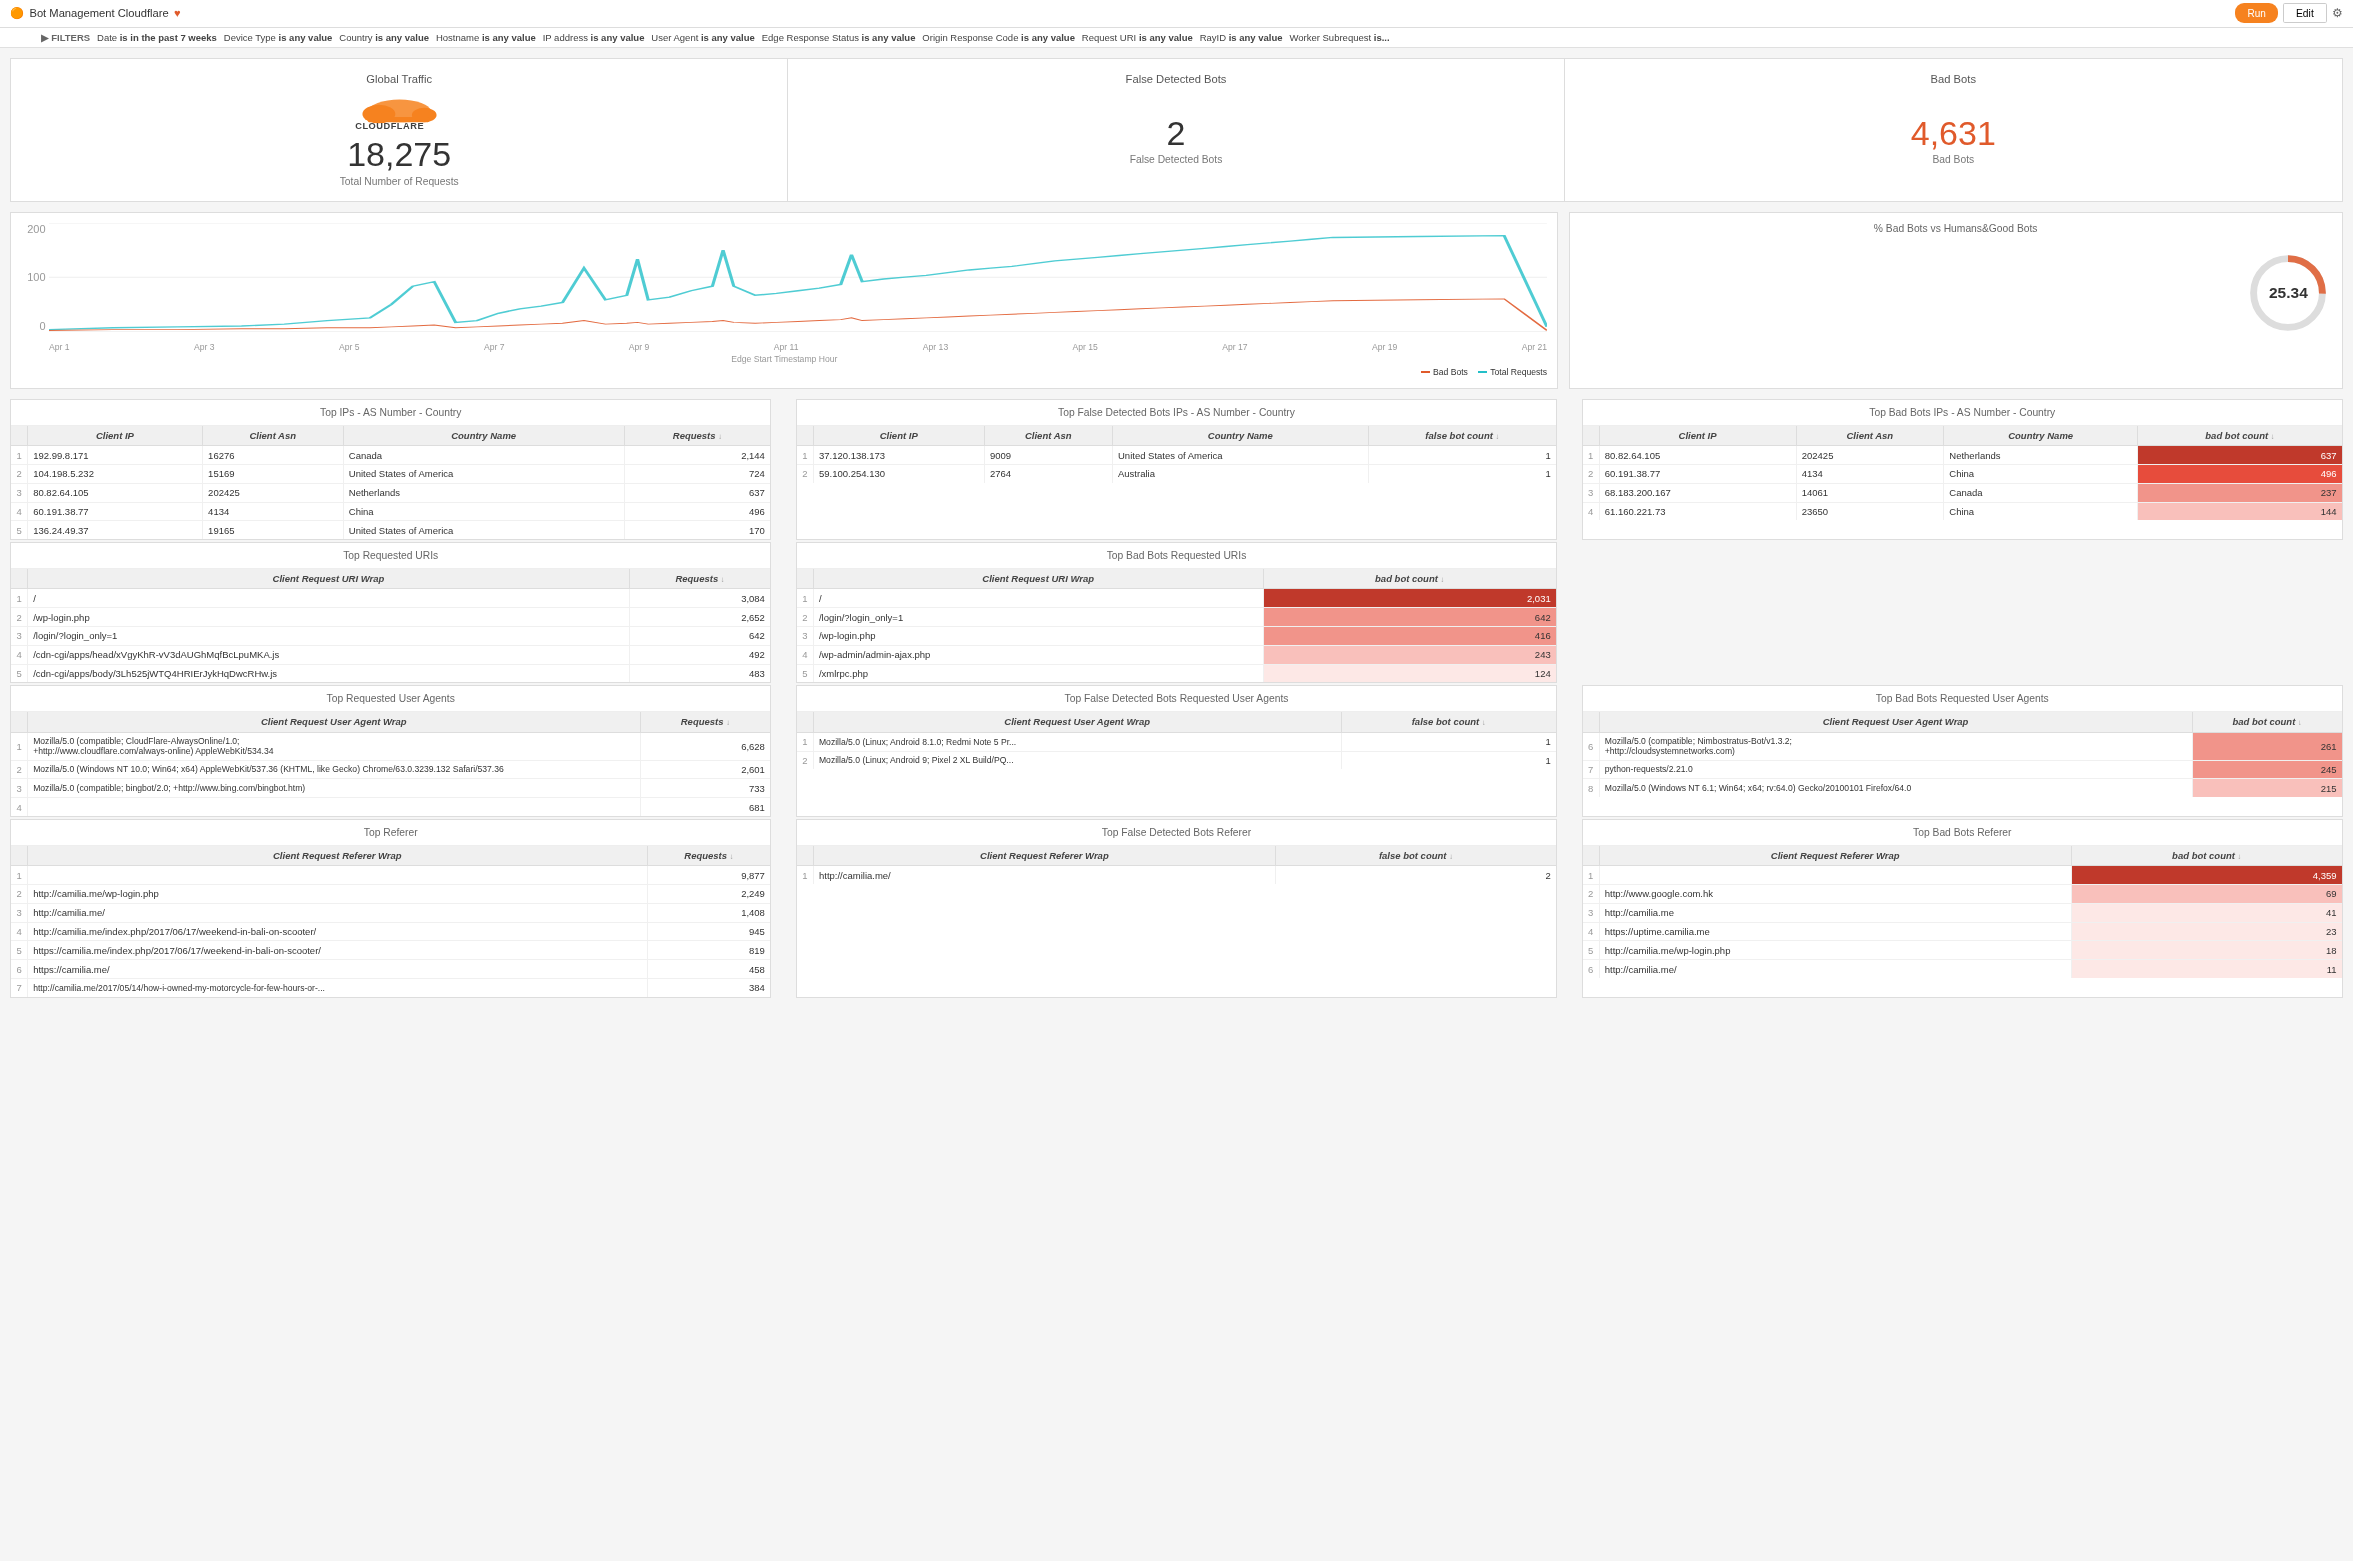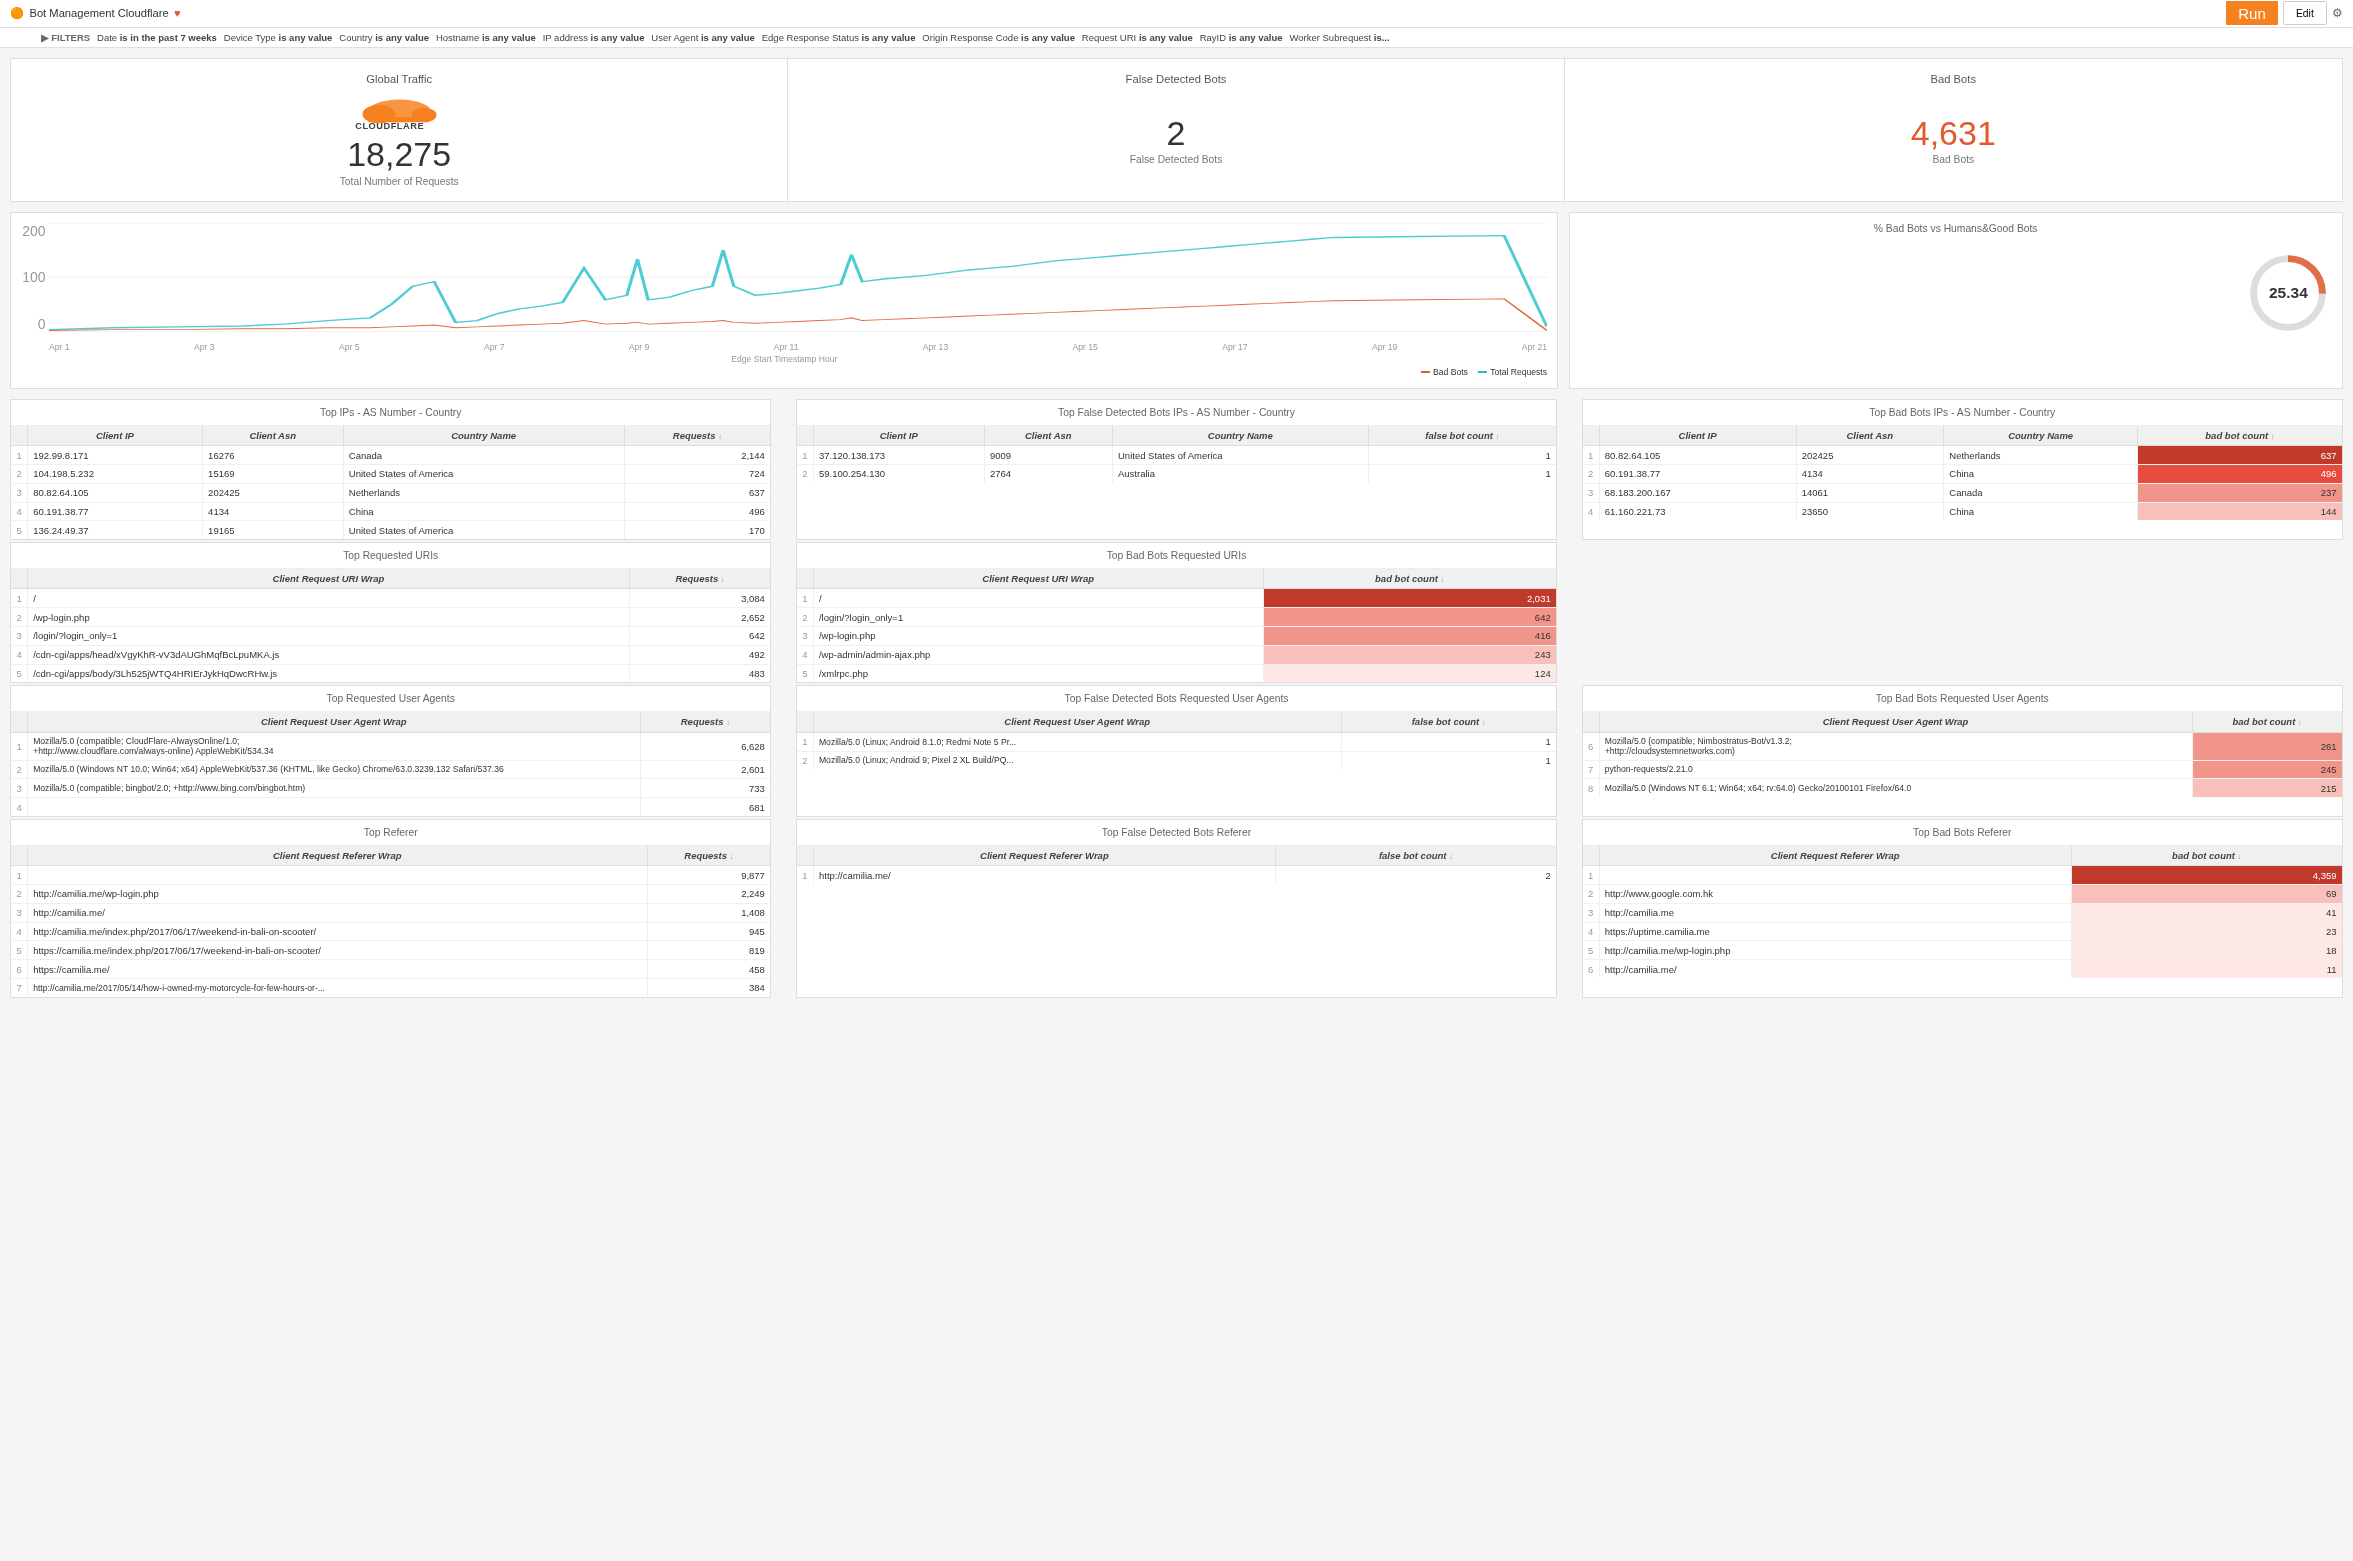--- a/index.html
+++ b/index.html
@@ -2,21 +2,21 @@
 <html style="font-size:13.8px"><head>
   <meta charset="utf-8">
   <style>
     * { box-sizing: border-box; margin: 0; padding: 0; }
     body { font-family: -apple-system, BlinkMacSystemFont, 'Segoe UI', Arial, sans-serif; font-size: 10.3px; background: #f5f5f5; color: #333; }
     
     
     .header-bar { display: flex; align-items: center; justify-content: space-between; background: #fff; border-bottom: 0.9px solid #ddd; padding: 3.4px 10.3px; height: 27.5px; }
     .header-title { font-size: 11.2px; font-weight: 500; display: flex; align-items: center; gap: 5.2px; }
     .header-actions { display: flex; gap: 5.2px; }
-    .btn-run { background: #f6821f; color: #fff; border: none; padding: 3.4px 12px; font-size: 15px; border-radius: 1px; cursor: pointer; }
+    .btn-run { background: #f6821f; color: #fff; border: none; padding: 3.4px 12px; font-size: 10px; border-radius: 9px; cursor: pointer; }
     .btn-edit { background: #fff; border: 0.9px solid #ccc; padding: 3.4px 12px; font-size: 10.3px; border-radius: 1.7px; cursor: pointer; }
     .btn-settings { background: none; border: none; font-size: 12px; cursor: pointer; color: #666; }
     
     
     .filters-bar { background: #fff; border-bottom: 0.9px solid #e0e0e0; padding: 4.3px 10.3px; font-size: 9.5px; display: flex; align-items: center; gap: 6.9px; flex-wrap: wrap; }
     .filter-toggle { color: #666; font-weight: 600; cursor: pointer; display: flex; align-items: center; gap: 3.4px; padding-left: 31px; }
     .filter-item { color: #444; }
     .filter-item strong { font-weight: 700; }
     
     
@@ -134,21 +134,21 @@
         <div class="sub-label">Bad Bots</div>
       </div>
     </div>
   </div>
 
   <div class="chart-row">
 
     <div class="chart-box">
       <div style="position:relative;height:129px;padding-left:27.5px;padding-bottom:20.6px;">
 
-        <div style="position:absolute;left:0;top:0;bottom:20.6px;display:flex;flex-direction:column;justify-content:space-between;font-size:14px;color:#999;width:24px;text-align:right;">
+        <div style="position:absolute;left:0;top:0;bottom:20.6px;display:flex;flex-direction:column;justify-content:space-between;font-size:11px;color:#999;width:24px;text-align:right;">
           <span>200</span>
           <span>100</span>
           <span>0</span>
         </div>
 
         <svg width="100%" height="100%" viewBox="0 0 700 120" preserveAspectRatio="none" style="position:absolute;left:27.5px;right:0;top:0;bottom:20.6px;width:calc(100% - 27.5px);height:calc(100% - 20.6px);">
 
           <line x1="0" y1="0" x2="700" y2="0" stroke="#eee" stroke-width="1"></line>
           <line x1="0" y1="60" x2="700" y2="60" stroke="#eee" stroke-width="1"></line>
           <line x1="0" y1="120" x2="700" y2="120" stroke="#eee" stroke-width="1"></line>

